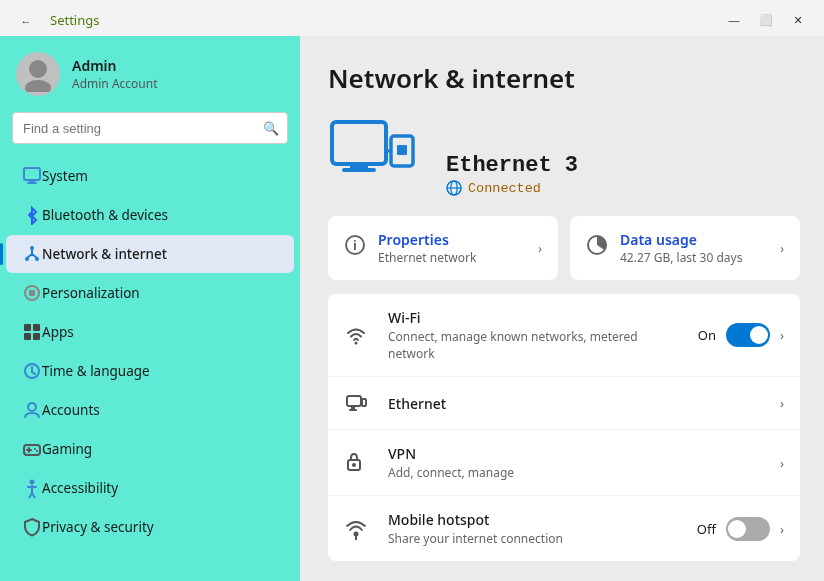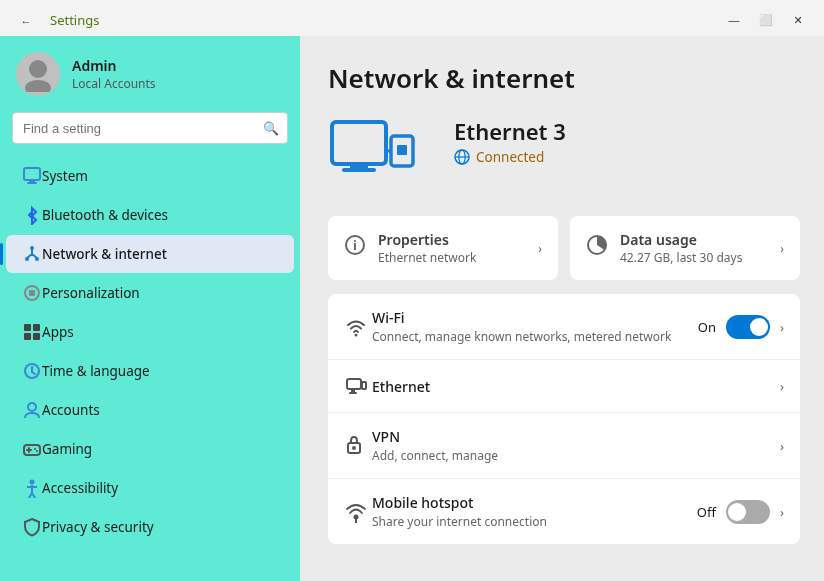--- a/index.html
+++ b/index.html
@@ -148,23 +148,24 @@
     }
     .page-title {
       font-size: 26px;
       font-weight: 600;
       color: #1a1a1a;
       margin-bottom: 20px;
     }
     
     .ethernet-hero {
       display: flex;
-      align-items: flex-start;
-      gap: 36px;
+      align-items: flex-end;
+      gap: 28px;
       margin-bottom: 20px;
+      font-family: Liberation Mono, monospace;
     }
     .ethernet-graphic {
       width: 90px;
       height: 80px;
       display: flex;
       align-items: center;
       justify-content: center;
     }
     .ethernet-info { flex: 1; }
     .ethernet-name { font-size: 22px; font-weight: 600; color: #1a1a1a; }
@@ -187,34 +188,34 @@
       background: white;
       border-radius: 8px;
       padding: 14px 16px;
       display: flex;
       align-items: center;
       gap: 12px;
       cursor: pointer;
     }
     .hero-card-icon { font-size: 20px; color: #555; }
     .hero-card-info { flex: 1; }
-    .hero-card-title { font-size: 14px; font-weight: 600; color: #404040; }
+    .hero-card-title { font-size: 14px; font-weight: 600; color: #1d4ed8; }
     .hero-card-sub { font-size: 12px; color: #666; }
     .hero-card-chevron { color: #666; font-size: 12px; }
     
     .settings-card {
       background: white;
       border-radius: 8px;
       overflow: hidden;
       margin-bottom: 8px;
     }
     .settings-row {
       display: flex;
       align-items: center;
-      gap: 4px;
+      gap: 20px;
       padding: 14px 16px;
       border-bottom: 1px solid #f0f0f0;
       cursor: pointer;
     }
     .settings-row:last-child { border-bottom: none; }
     .settings-row-icon {
       width: 24px;
       height: 24px;
       display: flex;
       align-items: center;
@@ -276,21 +277,21 @@
 
     <div class="user-section">
       <div class="avatar">
         <svg width="36" height="36" viewBox="0 0 36 36">
           <circle cx="18" cy="13" r="9" fill="#888"></circle>
           <ellipse cx="18" cy="32" rx="13" ry="8" fill="#888"></ellipse>
         </svg>
       </div>
       <div class="user-info">
         <div class="user-name">Admin</div>
-        <div class="user-role">Local Accounts</div>
+        <div class="user-role">Admin Account</div>
       </div>
     </div>
 
     <div class="search-box">
       <input class="search-input" type="text" placeholder="Find a setting" style="">
       <span class="search-icon-wrap">🔍</span>
     </div>
 
     <ul class="nav-list" id="nav-list">
         <li class="nav-item">

